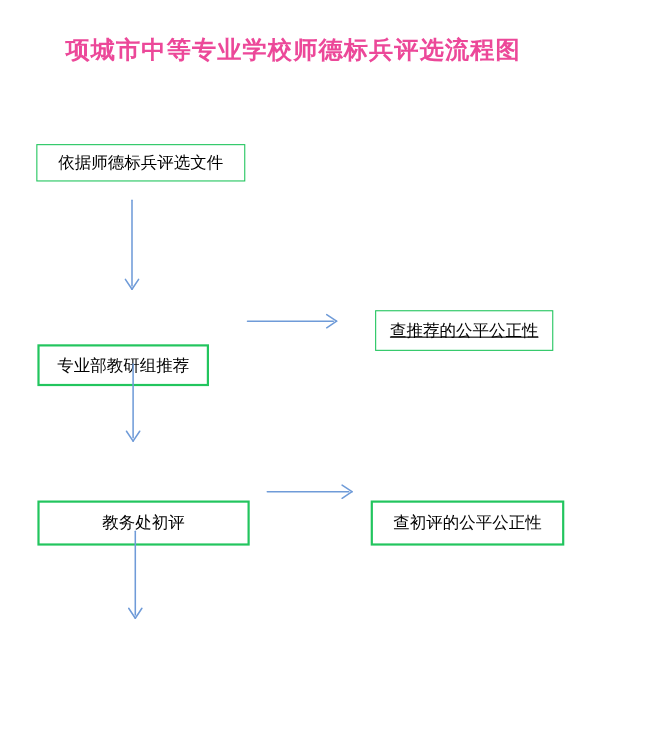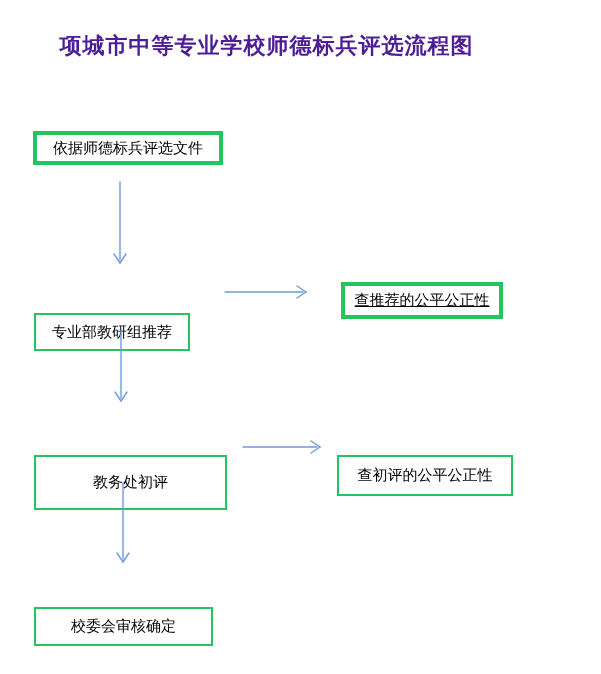--- a/index.html
+++ b/index.html
@@ -16,41 +16,41 @@
     font-family: "Liberation Serif", "DejaVu Serif", serif;
   }
   .title {
     position: absolute;
     left: 0;
     top: 31px;
     width: 533px;
     text-align: center;
     font-size: 22px;
     font-weight: bold;
-    color: #4c1d95;
+    color: #ec4899;
     letter-spacing: 1px;
     white-space: nowrap;
   }
   .flow-box {
     position: absolute;
     background: #ffffff;
-    border: 4px solid #22c55e;
+    border: 1px solid #22c55e;
     display: flex;
     align-items: center;
     justify-content: center;
     font-size: 15px;
     color: #000000;
     white-space: nowrap;
     box-sizing: border-box;
   }
   .bthick { border-width: 2px; margin-top: 33px; }
   #b1 { left: 33px;  top: 131px; width: 190px; height: 34px; }
   #b2 { left: 34px;  top: 280px; width: 156px; height: 38px; }
   #c1 { left: 341px; top: 282px; width: 162px; height: 37px; text-decoration: underline; }
-  #b3 { left: 34px;  top: 422px; width: 193px; height: 55px; }
+  #b3 { left: 34px;  top: 422px; width: 193px; height: 41px; }
   #c2 { left: 337px; top: 422px; width: 176px; height: 41px; }
   #b4 { left: 34px;  top: 574px; width: 179px; height: 39px; }
   #arrows {
     position: absolute;
     left: 0;
     top: 0;
     width: 601px;
     height: 674px;
     pointer-events: none;
   }
@@ -75,23 +75,20 @@
   </div>
 
   <div id="b3" class="flow-box bthick">
     <span>教务处初评</span>
   </div>
 
   <div id="c2" class="flow-box bthick">
     <span>查初评的公平公正性</span>
   </div>
 
-  <div id="b4" class="flow-box bthick">
-    <span>校委会审核确定</span>
-  </div>
 
   <svg id="arrows" viewBox="0 0 601 674" xmlns="http://www.w3.org/2000/svg">
     <g fill="none" stroke-width="1.4" stroke-linecap="round" stroke="#6f9bd8">
 
       <g>
         <line x1="120" y1="182" x2="120" y2="260"></line>
         <line x1="114" y1="254" x2="120" y2="263"></line>
         <line x1="126" y1="254" x2="120" y2="263"></line>
       </g>
 

